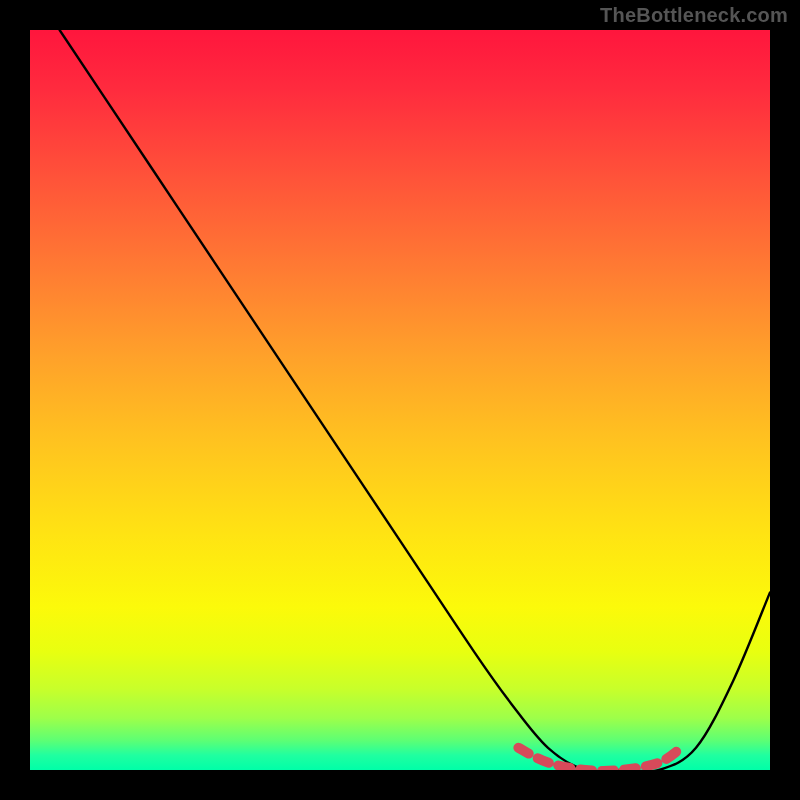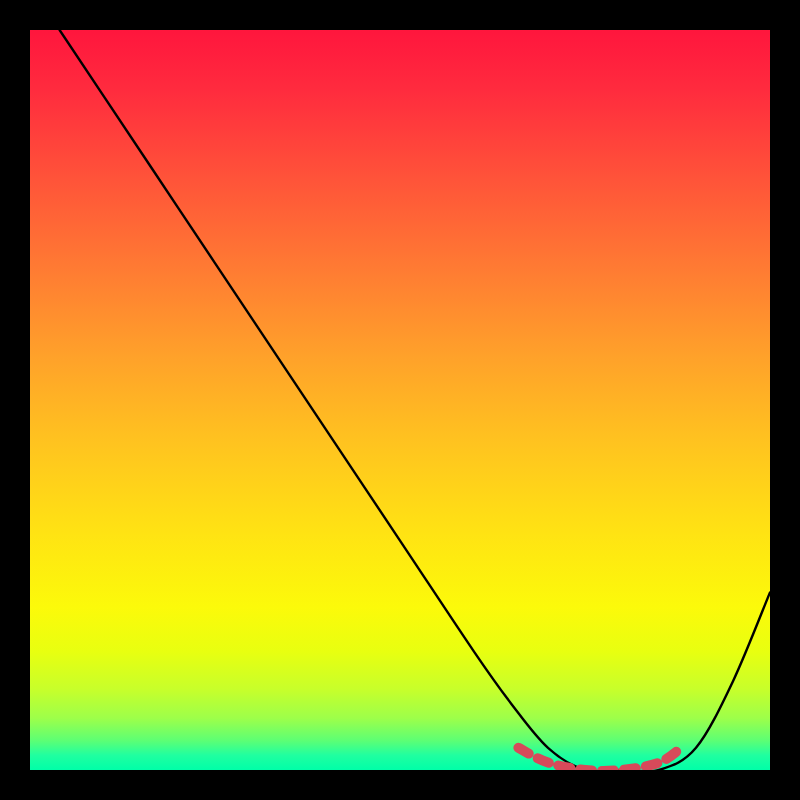--- a/index.html
+++ b/index.html
@@ -53,20 +53,21 @@
     position: absolute;
     inset: 0;
     width: 100%;
     height: 100%;
   }
 </style>
 </head>
 <body>
 
 <div class="stage">
+  <div class="watermark">TheBottleneck.com</div>
 
   <div class="plot">
     <div class="plot-bg"></div>
     <svg class="curve" viewBox="0 0 740 740" preserveAspectRatio="none">
       <path fill="none" stroke="#000" stroke-width="2.4" stroke-linecap="round" stroke-linejoin="round" d="M 29.6 0.0 C 37.0 11.1, 54.3 37.0, 74.0 66.6 C 93.7 96.2, 123.3 140.6, 148.0 177.6 C 172.7 214.6, 197.3 251.6, 222.0 288.6 C 246.7 325.6, 271.3 362.6, 296.0 399.6 C 320.7 436.6, 345.3 473.6, 370.0 510.6 C 394.7 547.6, 425.5 594.5, 444.0 621.6 C 462.5 648.7, 468.7 657.4, 481.0 673.4 C 493.3 689.4, 505.7 706.7, 518.0 717.8 C 530.3 728.9, 542.7 736.3, 555.0 740.0 C 567.3 743.7, 579.7 740.0, 592.0 740.0 C 604.3 740.0, 616.7 743.7, 629.0 740.0 C 641.3 736.3, 653.7 732.6, 666.0 717.8 C 678.3 703.0, 690.7 677.1, 703.0 651.2 C 715.3 625.3, 733.8 577.2, 740.0 562.4"></path>
       <path fill="none" stroke="#d74a5a" stroke-width="10" stroke-linecap="round" stroke-linejoin="round" stroke-dasharray="12 10" d="M 488.4 717.8 C 493.3 720.3, 506.9 728.9, 518.0 732.6 C 529.1 736.3, 542.7 738.8, 555.0 740.0 C 567.3 741.2, 579.7 741.2, 592.0 740.0 C 604.3 738.8, 619.1 736.3, 629.0 732.6 C 638.9 728.9, 647.5 720.3, 651.2 717.8"></path>
     </svg>
   </div>
 </div>
 

